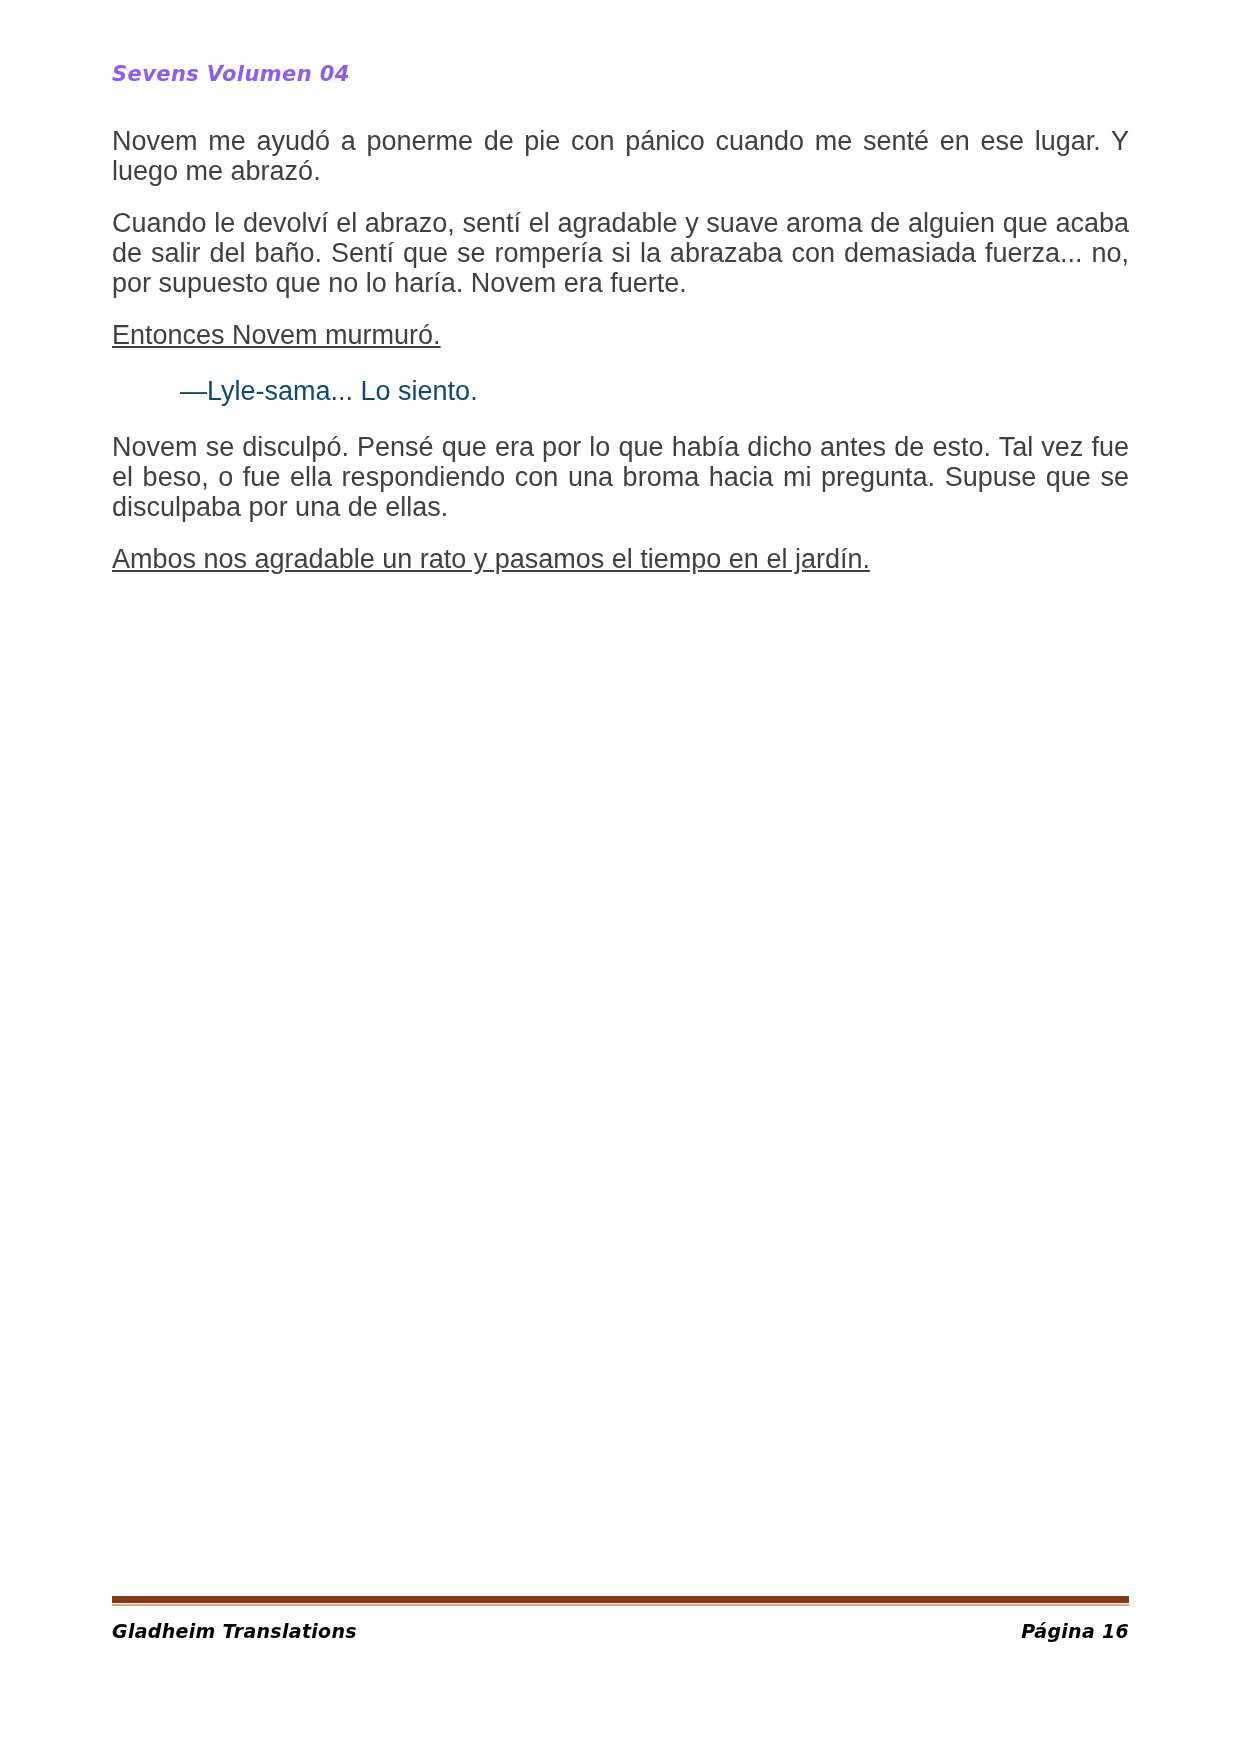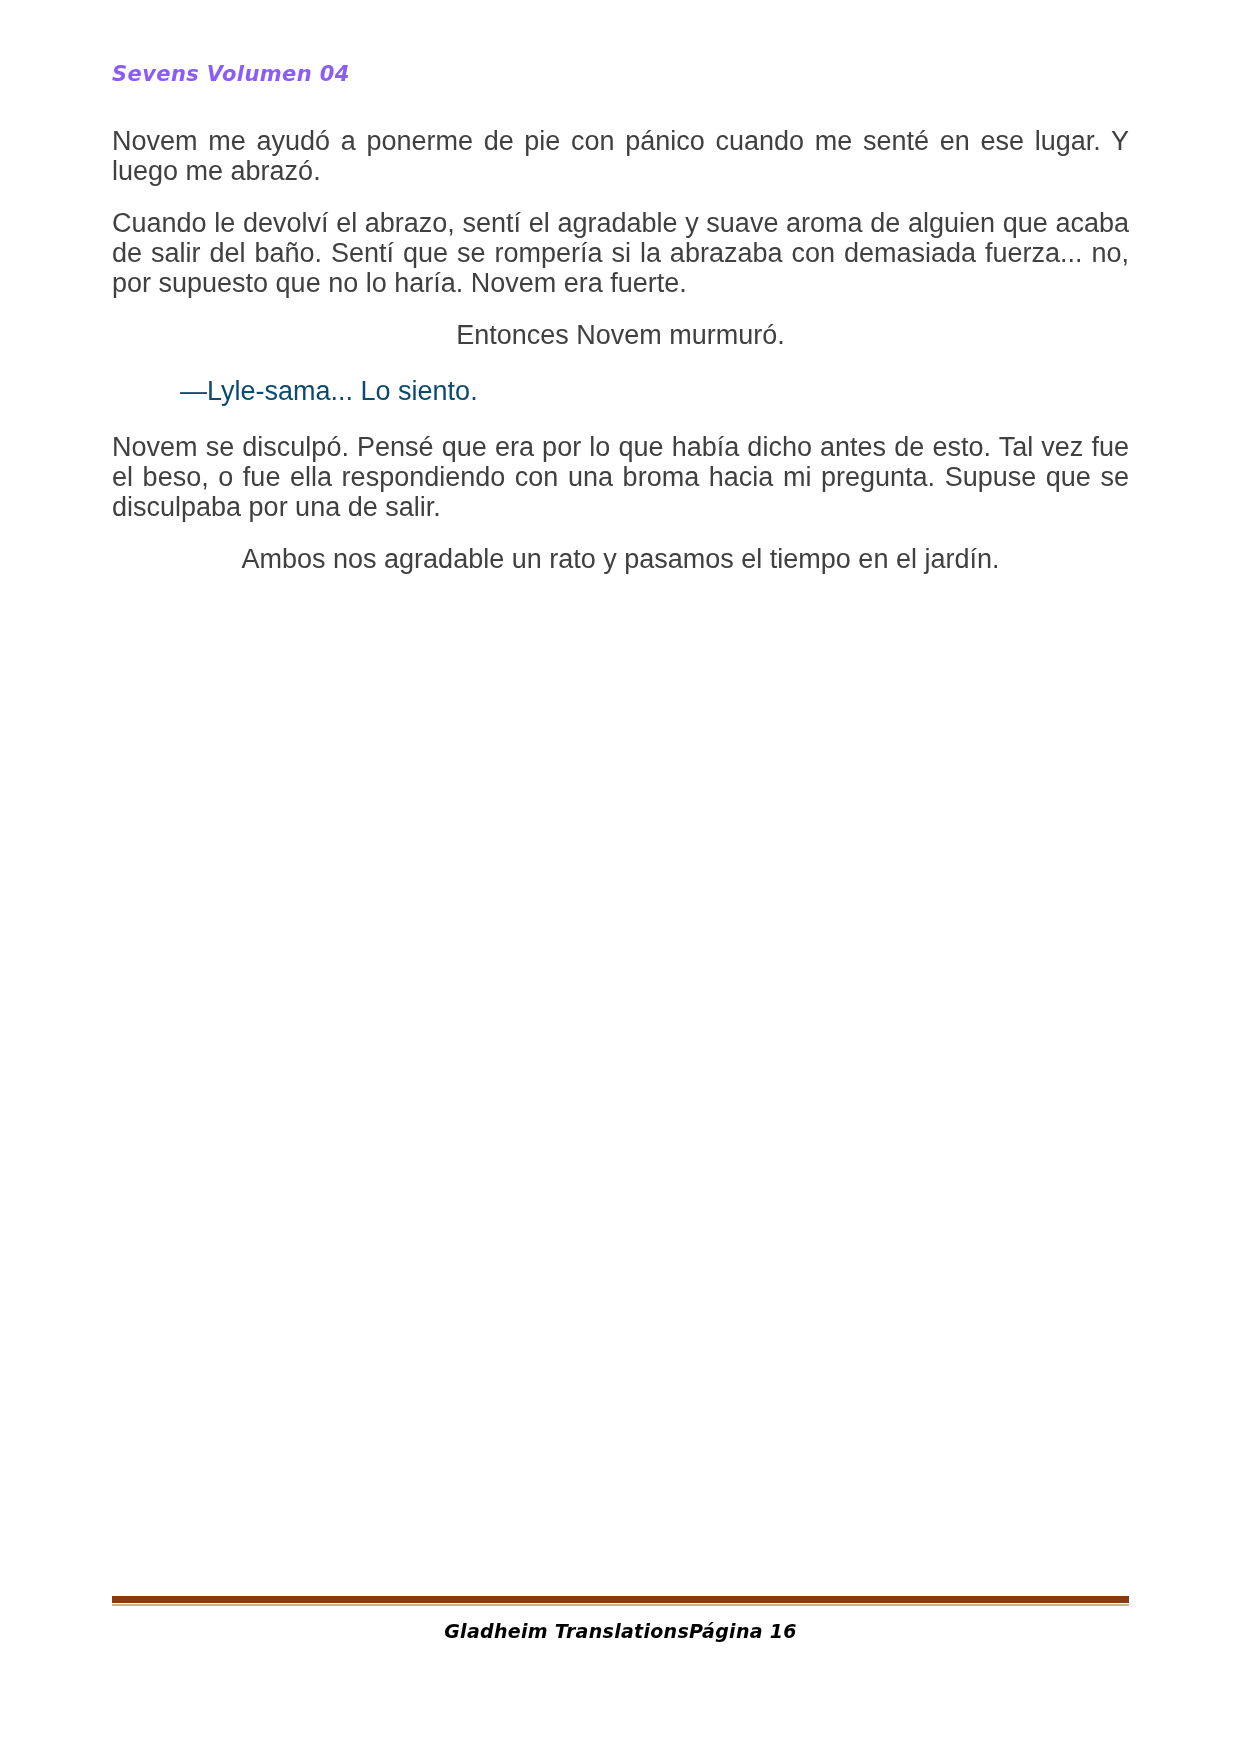--- a/index.html
+++ b/index.html
@@ -63,21 +63,22 @@
     font-size: 27px;
     line-height: 38px;
     color: #0c4a6e;
     margin: 0 0 22px 0;
     padding-left: 68px;
     text-align: left;
     white-space: nowrap;
   }
 
   .short {
-    text-align: center;
+    text-align: left;
+    text-decoration: underline;
   }
 
   
   .page-footer {
     position: absolute;
     left: 112px;
     right: 112px;
     bottom: 112px;
   }
 
@@ -101,21 +102,21 @@
     position: absolute;
     top: 8px;
     left: 0;
     width: 100%;
     height: 2px;
     background: #c8b48c;
   }
 
   .footer-row {
     display: flex;
-    justify-content: center;
+    justify-content: space-between;
     align-items: baseline;
     width: 1017px;
   }
 
   .footer-text {
     font-family: "DejaVu Sans", sans-serif;
     font-style: italic;
     font-weight: 600;
     font-size: 19px;
     letter-spacing: 0.3px;
@@ -135,21 +136,21 @@
   <div class="content">
 
     <p class="para">Novem me ayudó a ponerme de pie con pánico cuando me senté en ese lugar. Y luego me abrazó.</p>
 
     <p class="para">Cuando le devolví el abrazo, sentí el agradable y suave aroma de alguien que acaba de salir del baño. Sentí que se rompería si la abrazaba con demasiada fuerza... no, por supuesto que no lo haría. Novem era fuerte.</p>
 
     <p class="para short">Entonces Novem murmuró.</p>
 
     <p class="dialogue">—Lyle-sama... Lo siento.</p>
 
-    <p class="para">Novem se disculpó. Pensé que era por lo que había dicho antes de esto. Tal vez fue el beso, o fue ella respondiendo con una broma hacia mi pregunta. Supuse que se disculpaba por una de salir.</p>
+    <p class="para">Novem se disculpó. Pensé que era por lo que había dicho antes de esto. Tal vez fue el beso, o fue ella respondiendo con una broma hacia mi pregunta. Supuse que se disculpaba por una de ellas.</p>
 
 
     <p class="para short">Ambos nos agradable un rato y pasamos el tiempo en el jardín.</p>
 
 
   </div>
 
   <div class="page-footer">
     <div class="footer-rule">
       <div class="bar-thick"></div>

